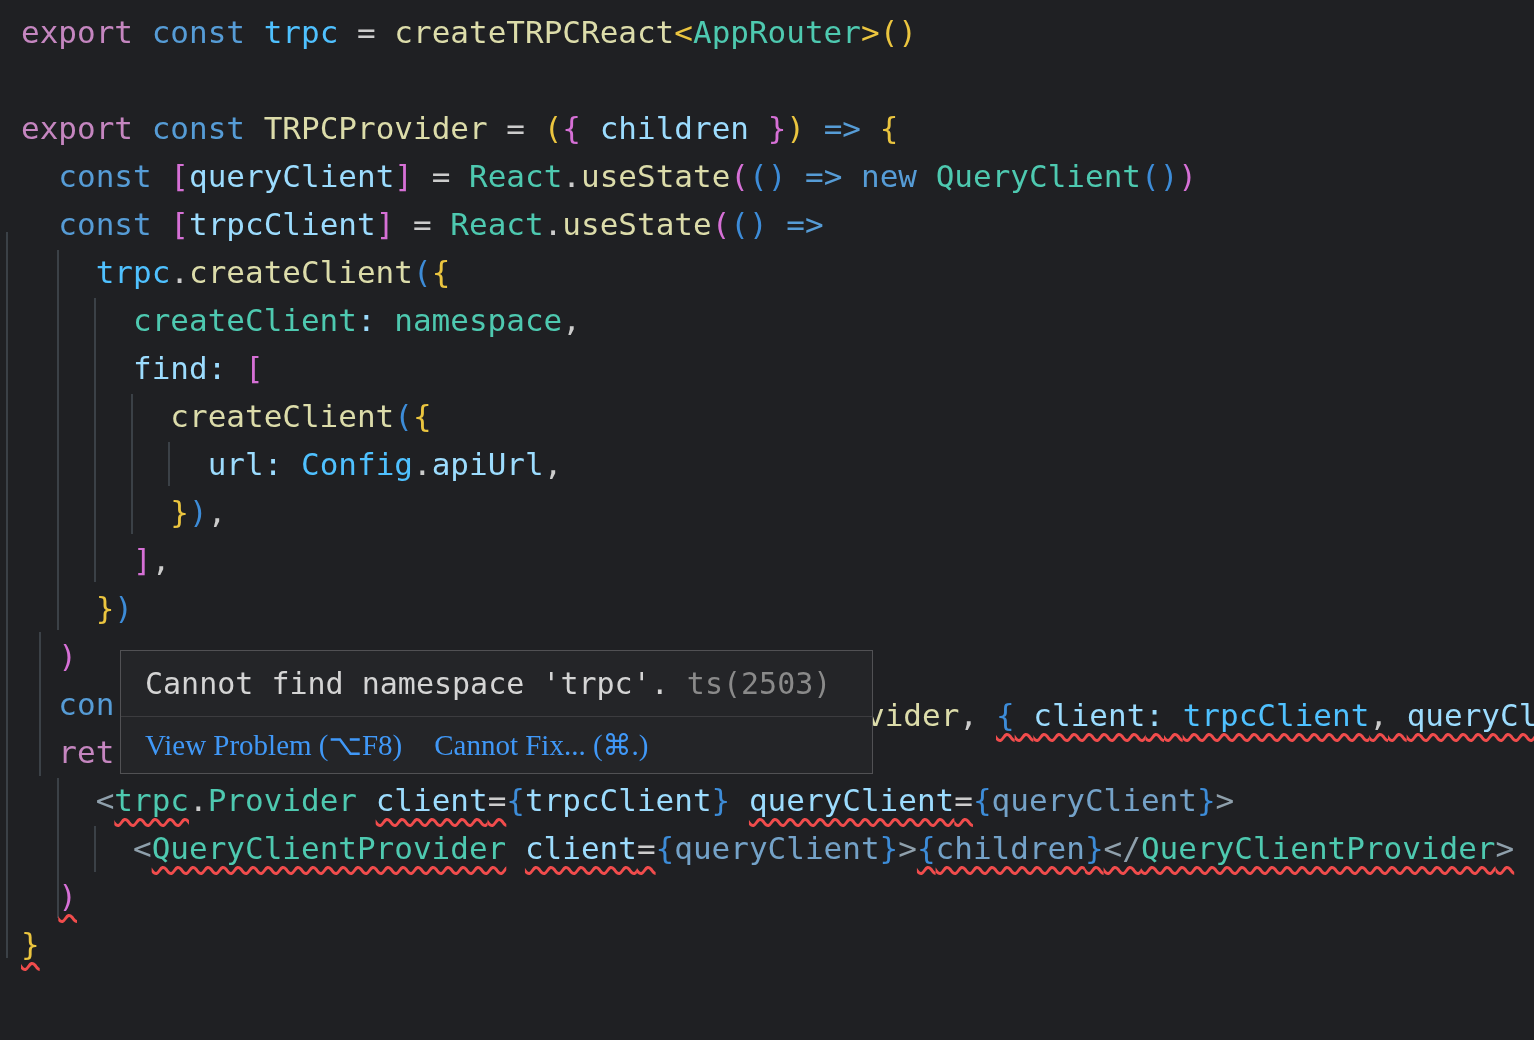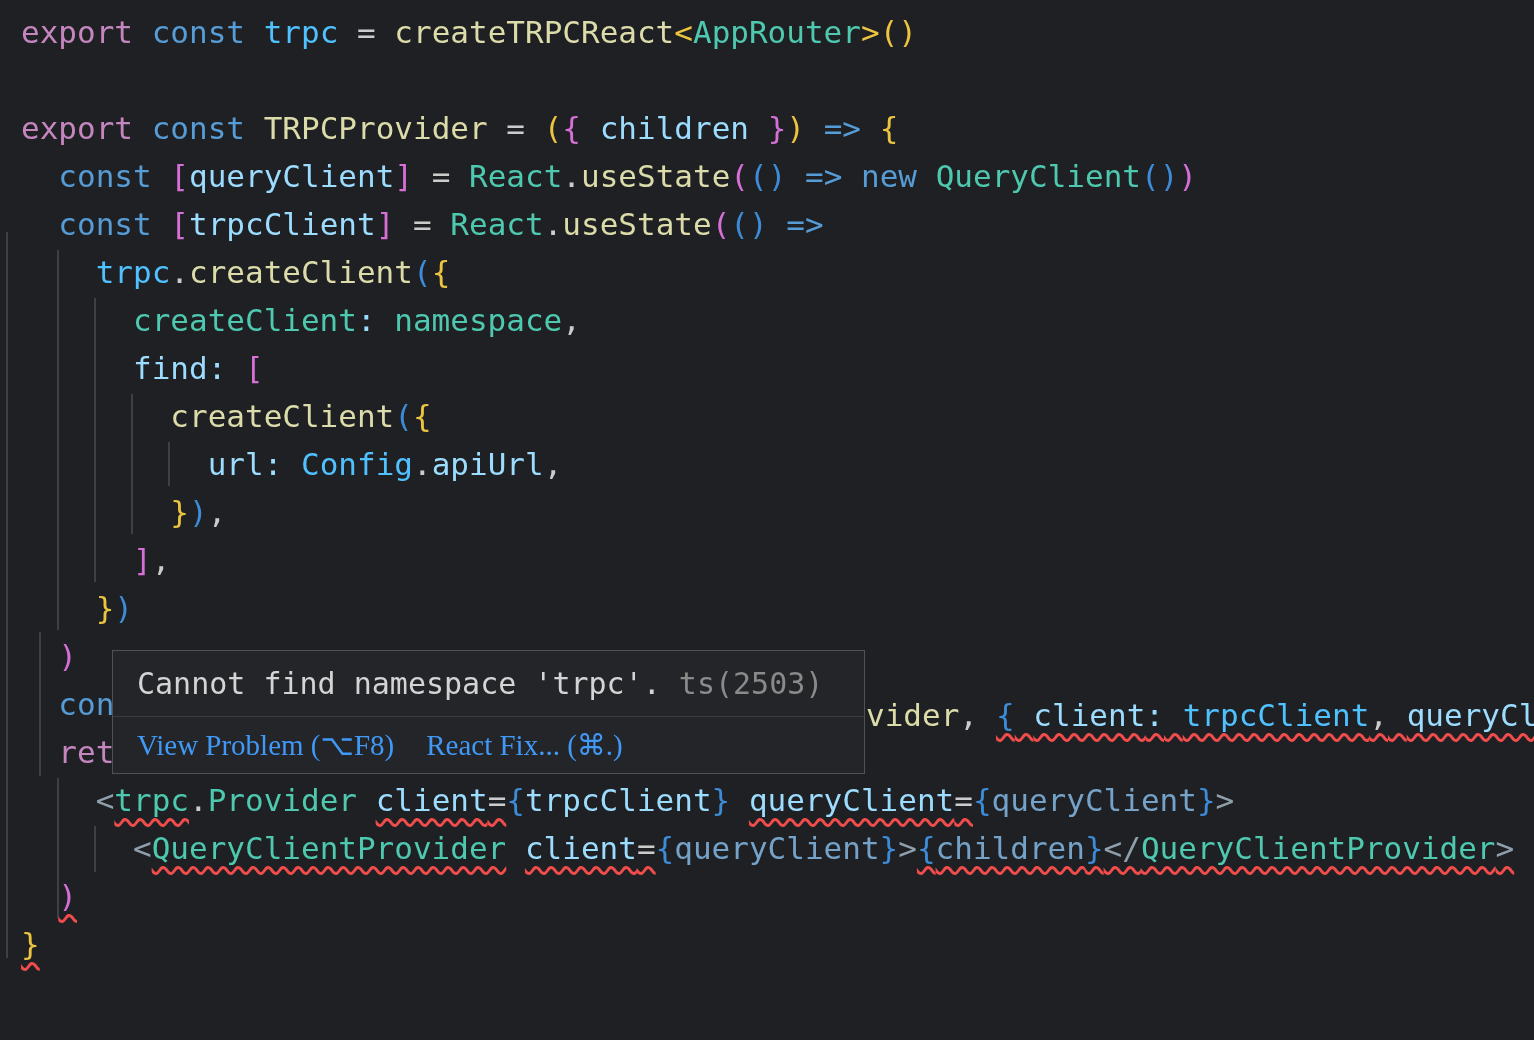--- a/index.html
+++ b/index.html
@@ -28,21 +28,21 @@
   .sq{text-decoration-line:underline;text-decoration-style:wavy;text-decoration-color:#F14C4C;
       text-decoration-thickness:3px;text-underline-offset:7px;text-decoration-skip-ink:none;}
   
   .hlgray,.hlword{position:relative;}
   .hlgray::before,.hlword::before{content:"";position:absolute;left:-3px;right:-3px;top:-6px;bottom:-6px;z-index:-1;}
   .hlgray::before{background:rgba(125,131,138,0.32);}
   .hlword::before{background:rgba(38,79,120,0.52);}
   
   .guide{position:absolute;width:2px;background:#3b4147;}
   
-  #tooltip{position:absolute;left:112px;top:650px;width:753px;background:#242528;
+  #tooltip{position:absolute;left:120px;top:650px;width:753px;background:#242528;
            border:1px solid #515154;z-index:10;box-sizing:border-box;}
   #tooltip .msgrow{height:65px;line-height:65px;border-bottom:1px solid #3c3c3f;
            padding-left:24px;font-size:30px;white-space:pre;overflow:hidden;}
   #tooltip .msg{color:#D4D4D4;}
   #tooltip .code{color:#8A8A8A;}
   #tooltip .actions{height:56px;display:flex;align-items:center;gap:32px;padding-left:24px;
            font-family:Liberation Serif, serif;font-size:29px;}
   #tooltip .action{color:#4098F7;cursor:pointer;white-space:pre;}
 </style>
 </head>
@@ -80,17 +80,17 @@
       <div class="line"><span class="tk pun">      </span><span class="tk ang">&lt;</span><span class="tk tag sq">QueryClientProvider</span><span class="tk pun"> </span><span class="tk pun sq"><span class="tk var">client</span><span class="tk pun">=</span></span><span class="tk b3">{</span><span class="tk jsm">queryClient</span><span class="tk b3">}</span><span class="tk ang">&gt;</span><span class="tk pun sq"><span class="tk b3">{</span><span class="tk jsm">children</span><span class="tk b3">}</span><span class="tk ang">&lt;/</span><span class="tk tag">QueryClientProvider</span><span class="tk ang">&gt;</span></span></div>
       <div class="line"><span class="tk pun">  </span><span class="tk b2 sq">)</span></div>
       <div class="line"><span class="tk b1 sq">}</span></div>
       <div class="line"></div>
     </div>
 
   <div id="tooltip">
     <div class="msgrow"><span class="msg">Cannot find namespace 'trpc'.</span><span> </span><span class="code">ts(2503)</span></div>
     <div class="actions">
       <span class="action">View Problem (⌥F8)</span>
-      <span class="action">React Fix... (⌘.)</span>
+      <span class="action">Cannot Fix... (⌘.)</span>
     </div>
   </div>
 
 </div>
 
 </body></html>

